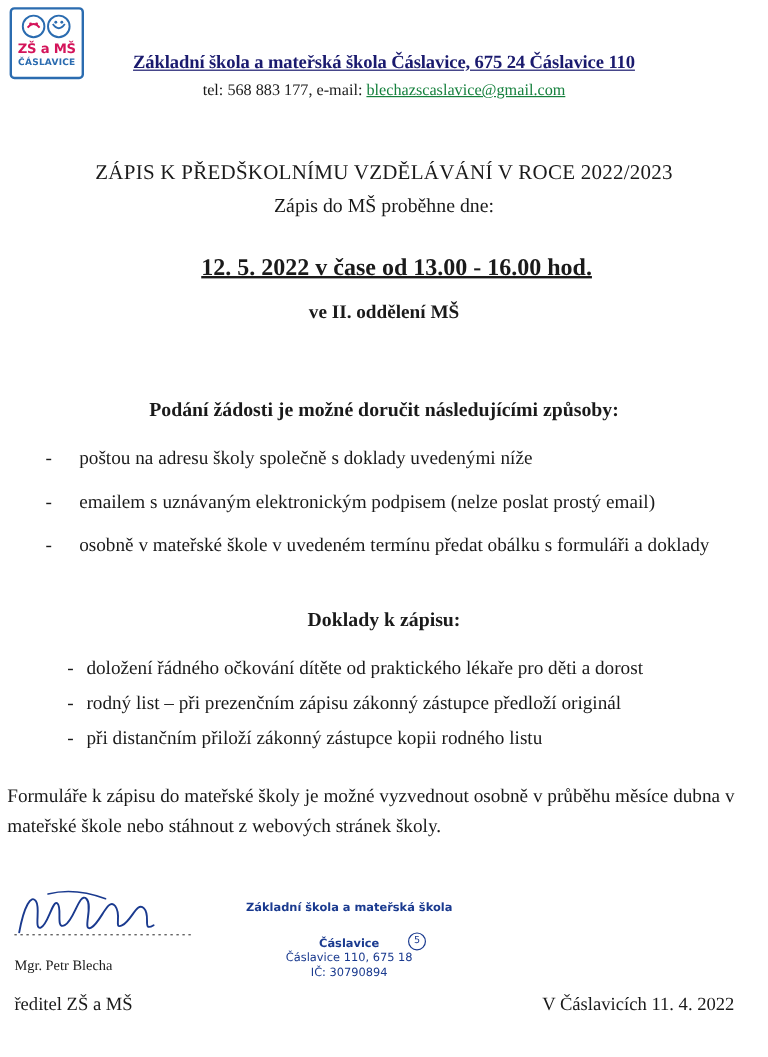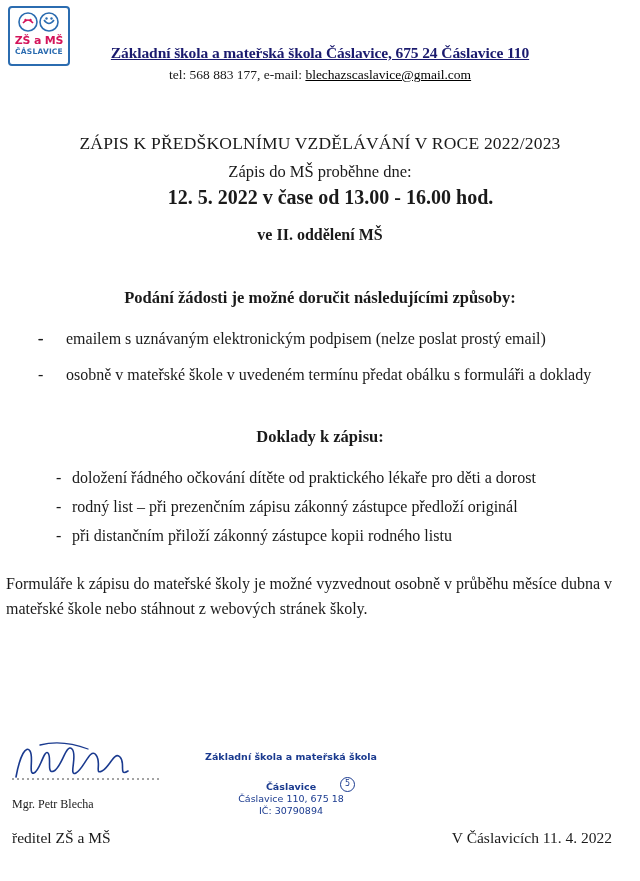--- a/index.html
+++ b/index.html
@@ -77,57 +77,58 @@
     text-decoration: underline;
     color: #1a1a6e;
     letter-spacing: -0.1px;
   }
   .contact {
     font-size: 13.5px;
     color: #1a1a1a;
     margin-top: 5px;
   }
   .contact a {
-    color: #000000;
+    color: #15803d;
     text-decoration: underline;
   }
 
   
   .main-title {
     text-align: center;
     font-size: 17.5px;
     font-weight: normal;
     margin-top: 50px;
     letter-spacing: 0.2px;
   }
   .subtitle {
     text-align: center;
     font-size: 16.5px;
     margin-top: 8px;
   }
   .datetime {
     text-align: center;
     font-size: 20px;
     font-weight: bold;
-    margin-top: 4px;
+    text-decoration: underline;
+    margin-top: 30px;
     padding-left: 21px;
   }
   .room {
     text-align: center;
     font-size: 16px;
     font-weight: bold;
     margin-top: 17px;
   }
 
   
   .section-heading {
     text-align: center;
     font-size: 16.5px;
     font-weight: bold;
-    margin-top: 44px;
+    margin-top: 62px;
   }
   .section-heading.tight {
     margin-top: 40px;
   }
   ul.dashlist {
     list-style: none;
     margin: 18px 0 0 0;
     padding: 0 34px 0 38px;
   }
   ul.dashlist li {
@@ -255,20 +256,21 @@
 
   <div class="main-title">ZÁPIS K PŘEDŠKOLNÍMU VZDĚLÁVÁNÍ V ROCE 2022/2023</div>
   <div class="subtitle">Zápis do MŠ proběhne dne:</div>
   <div class="datetime">12. 5. 2022 v čase od 13.00 -  16.00 hod.</div>
   <div class="room">ve II. oddělení MŠ</div>
 
   <div class="section-heading">Podání žádosti je možné doručit následujícími způsoby:</div>
   <ul class="dashlist">
     <li>
       <span class="dash">-</span>
+      <span>poštou na adresu školy společně s doklady uvedenými níže</span>
     </li>
     <li>
       <span class="dash">-</span>
       <span>emailem s uznávaným elektronickým podpisem (nelze poslat prostý email)</span>
     </li>
     <li>
       <span class="dash">-</span>
       <span>osobně v mateřské škole v uvedeném termínu předat obálku s formuláři a doklady</span>
     </li>
   </ul>

